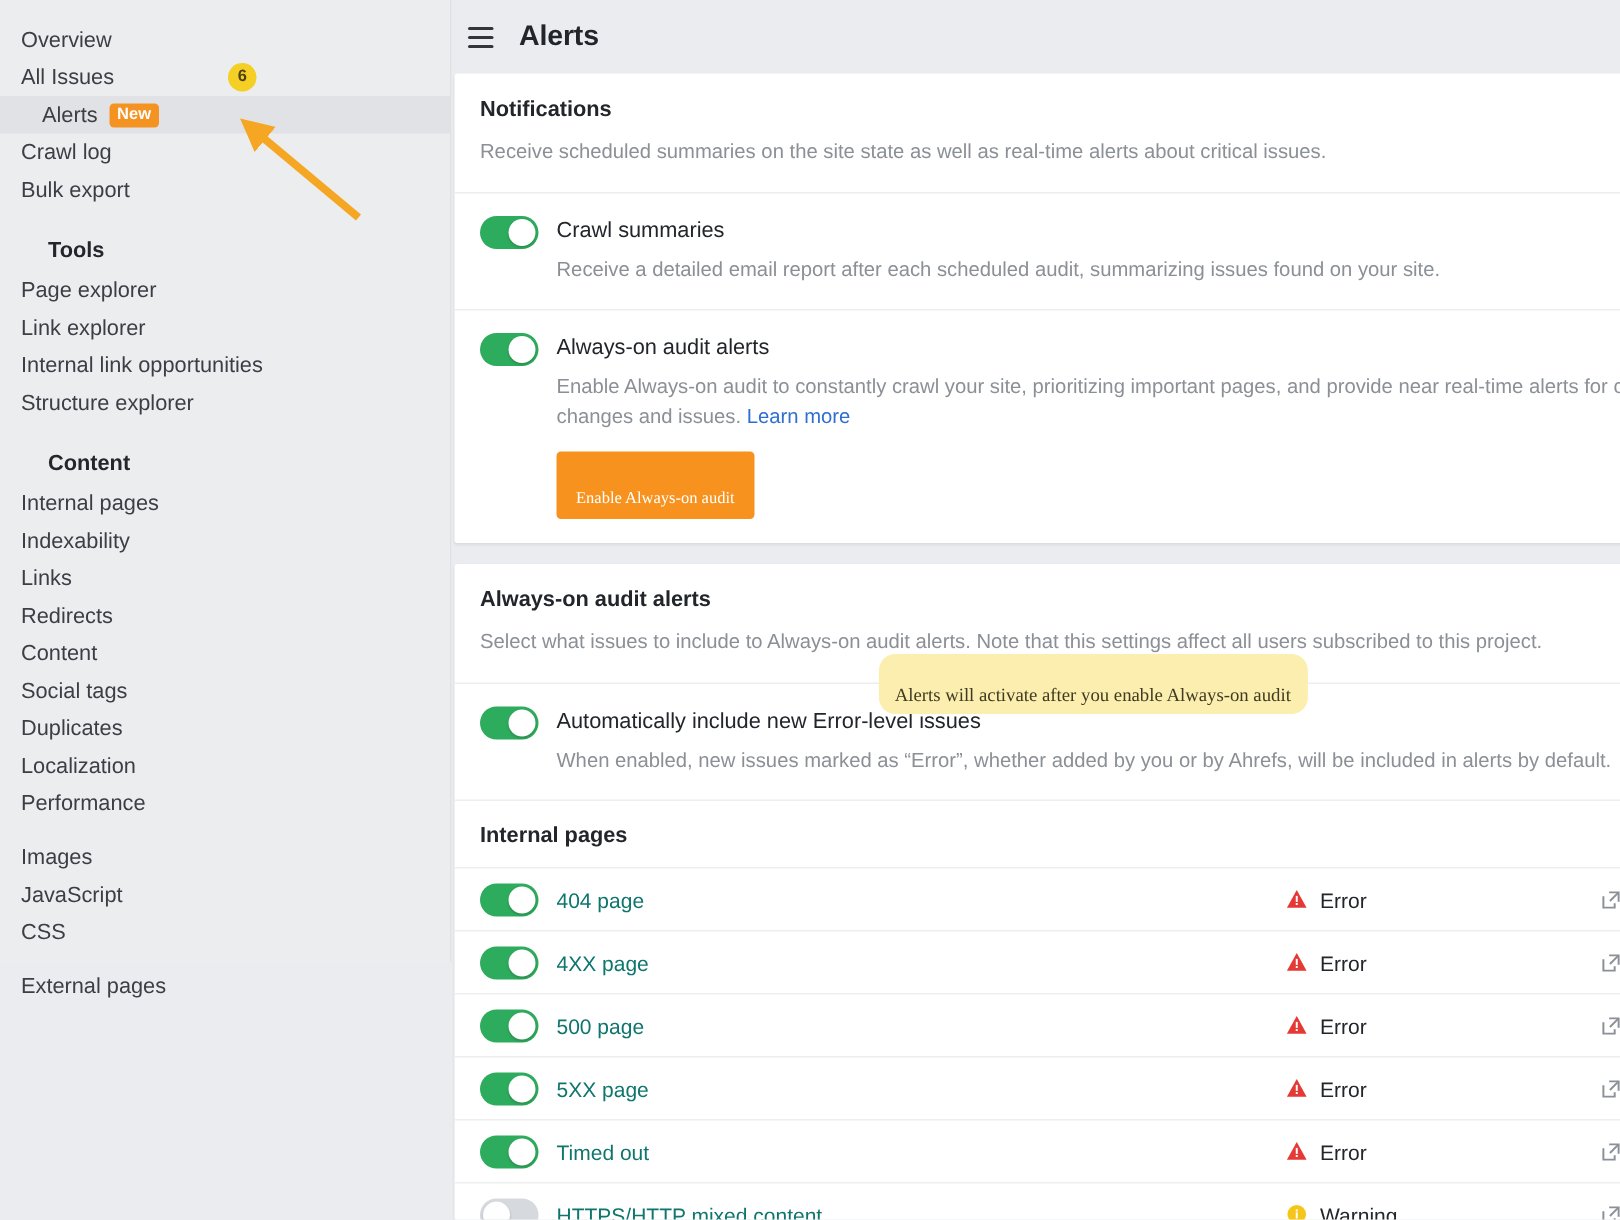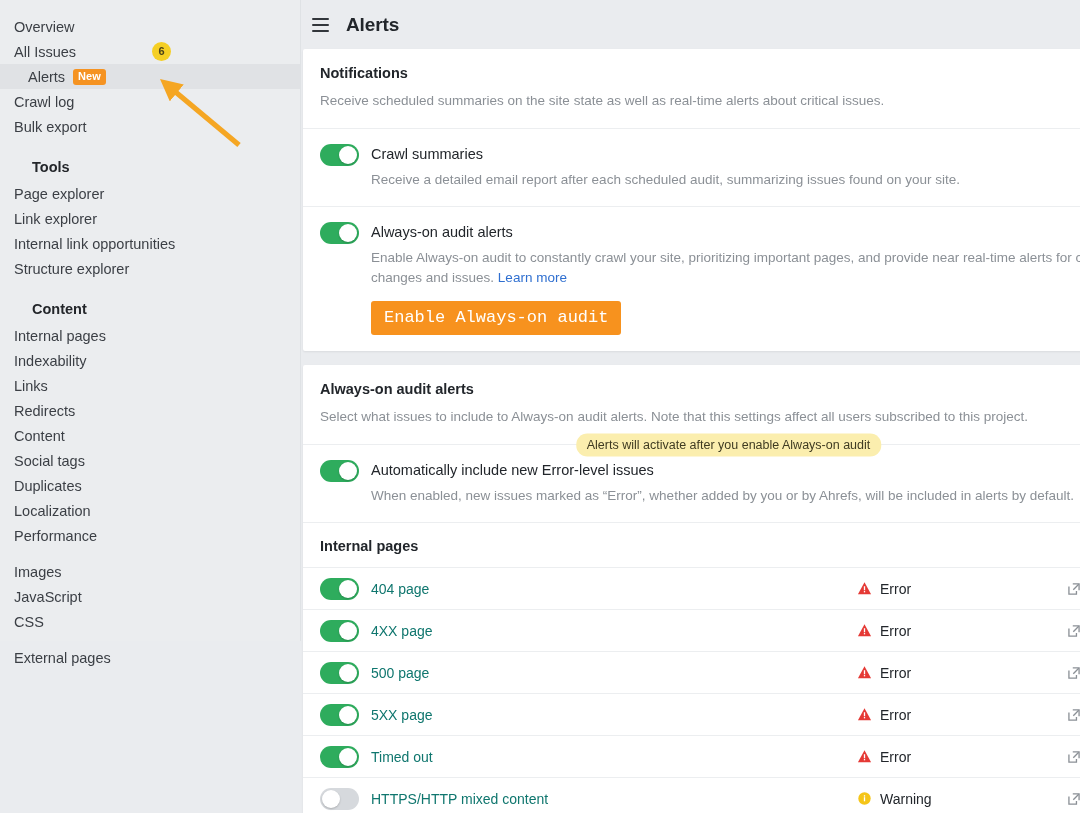--- a/index.html
+++ b/index.html
@@ -207,43 +207,44 @@
     box-shadow: 0 1px 2px rgba(0,0,0,.2);
   }
   .toggle.off { background: #d6d9dd; }
   .toggle.off .knob { left: 2px; }
 
   .primary-btn {
     display: inline-block;
     margin-top: 13px;
     background: #f7921e;
     color: #ffffff;
-    font-size: 17px;
-    padding: 7px 13px 8px 13px;
+    font-size: 11px;
+    padding: 25px 13px 8px 13px;
     border: none;
     border-radius: 3px;
     cursor: pointer;
-    font-family: Liberation Mono, monospace;
+    font-family: Liberation Serif, serif;
   }
 
   
   .pill-divider-wrap {
     position: relative;
     height: 0;
   }
   .pill {
     position: absolute;
     left: 50%;
     transform: translate(-50%, -50%);
     background: #fbeeae;
     color: #3f3b22;
     font-size: 12.5px;
-    padding: 4px 11px 5px 11px;
+    padding: 20px 11px 5px 11px;
     border-radius: 11px;
     white-space: nowrap;
+    font-family: Liberation Serif, serif;
   }
 
   
   .group-title {
     font-size: 14.5px;
     font-weight: bold;
     color: #22262b;
     padding: 15px 17px 13px 17px;
     border-bottom: 1px solid #eceef0;
   }

